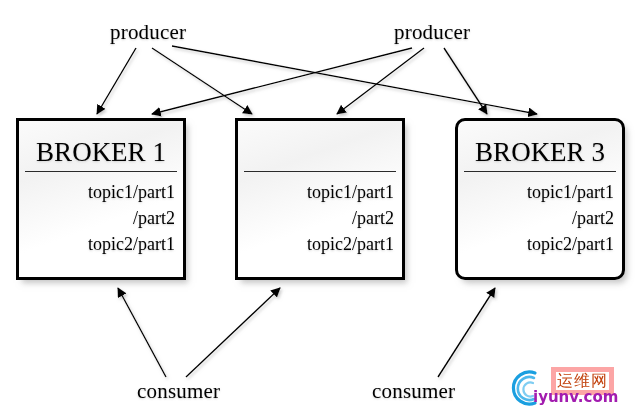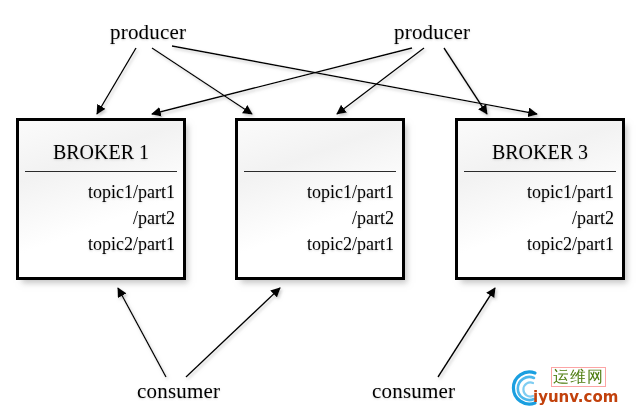--- a/index.html
+++ b/index.html
@@ -46,21 +46,21 @@
     background: linear-gradient(160deg, #fbfbfb 0%, #f2f2f2 28%, #ffffff 62%, #ffffff 100%);
     box-shadow: 4px 5px 6px -2px rgba(150,150,150,0.55);
     z-index: 3;
   }
   .broker-title {
     position: absolute;
     left: 10px;
     right: 10px;
     top: 20px;
     text-align: center;
-    font-size: 20px;
+    font-size: 27px;
     line-height: 22px;
     white-space: nowrap;
     text-shadow: 0 1px 2px rgba(175,175,175,0.5);
   }
   .broker-rule {
     position: absolute;
     left: 6px;
     right: 6px;
     top: 50px;
     height: 0;
@@ -89,35 +89,35 @@
     height: 48px;
     z-index: 5;
   }
   #watermark .wm-text {
     position: absolute;
     left: 46px;
     top: 2px;
     font-family: "DejaVu Sans", sans-serif;
     font-size: 16px;
     line-height: 18px;
-    color: #4d7c0f;
+    color: #c2410c;
     white-space: nowrap;
     letter-spacing: 1px;
-    border: 1px solid #fca5a5;
+    border: 5px solid #fca5a5;
     padding: 0 1px;
   }
   #watermark .wm-domain {
     position: absolute;
     left: 28px;
     top: 24px;
     font-family: "DejaVu Sans", sans-serif;
     font-size: 15px;
     font-weight: bold;
     line-height: 16px;
-    color: #c2410c;
+    color: #a21caf;
     white-space: nowrap;
   }
   #watermark .wm-logo {
     position: absolute;
     left: 0;
     top: 2px;
   }
 </style>
 </head>
 <body>
@@ -162,21 +162,21 @@
 
   <div class="broker" style="left:235px; top:118px;">
     <div class="broker-rule"></div>
     <div class="broker-body">
       <div class="line">topic1/part1</div>
       <div class="line">        /part2</div>
       <div class="line">topic2/part1</div>
     </div>
   </div>
 
-  <div class="broker" style="left:455px; top:118px;">
+  <div class="broker" style="left:455px; top:118px;border-radius:10px;">
     <div class="broker-title">BROKER 3</div>
     <div class="broker-rule"></div>
     <div class="broker-body">
       <div class="line">topic1/part1</div>
       <div class="line">        /part2</div>
       <div class="line">topic2/part1</div>
     </div>
   </div>
 
   <div class="node-label" style="left:137px; top:381px;">consumer</div>

